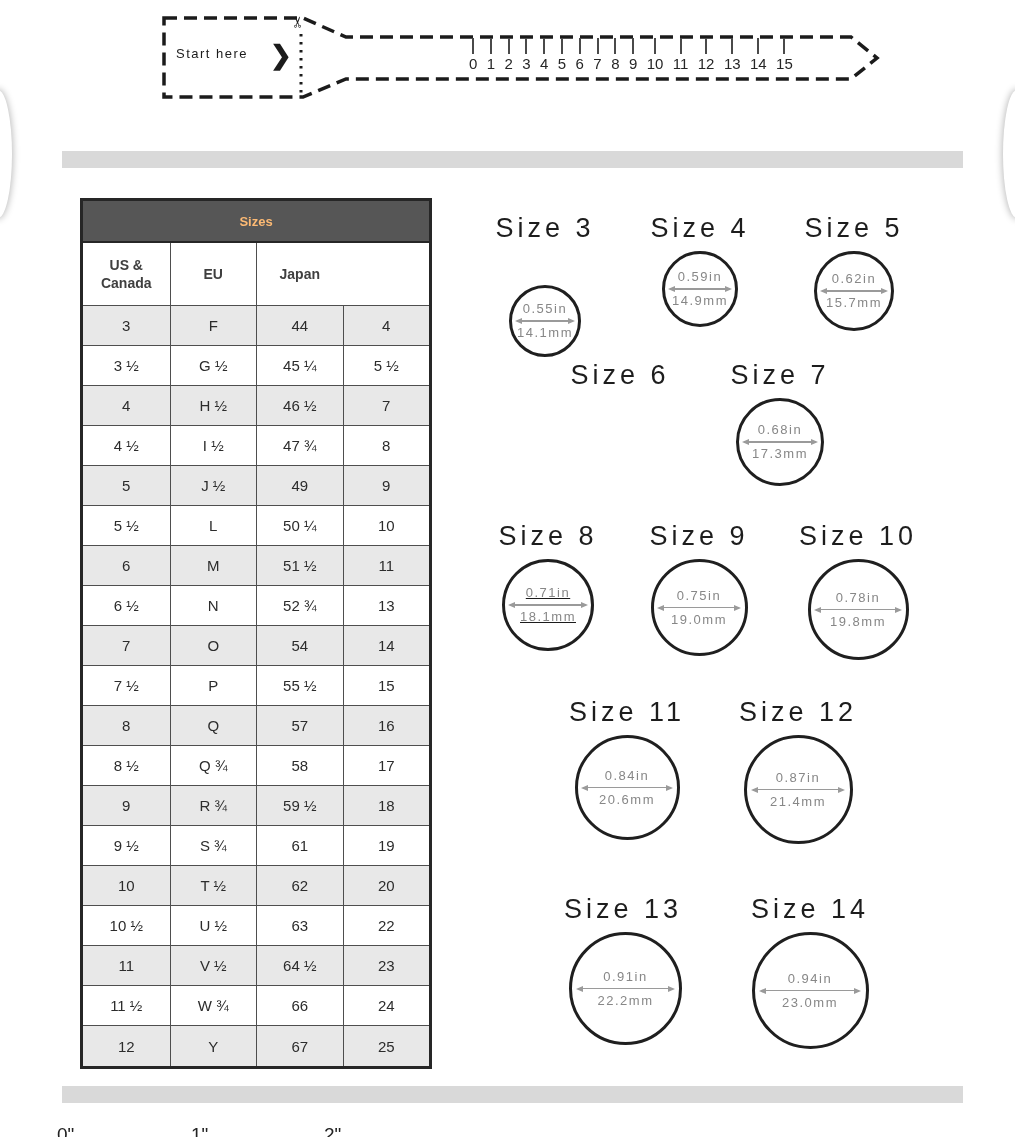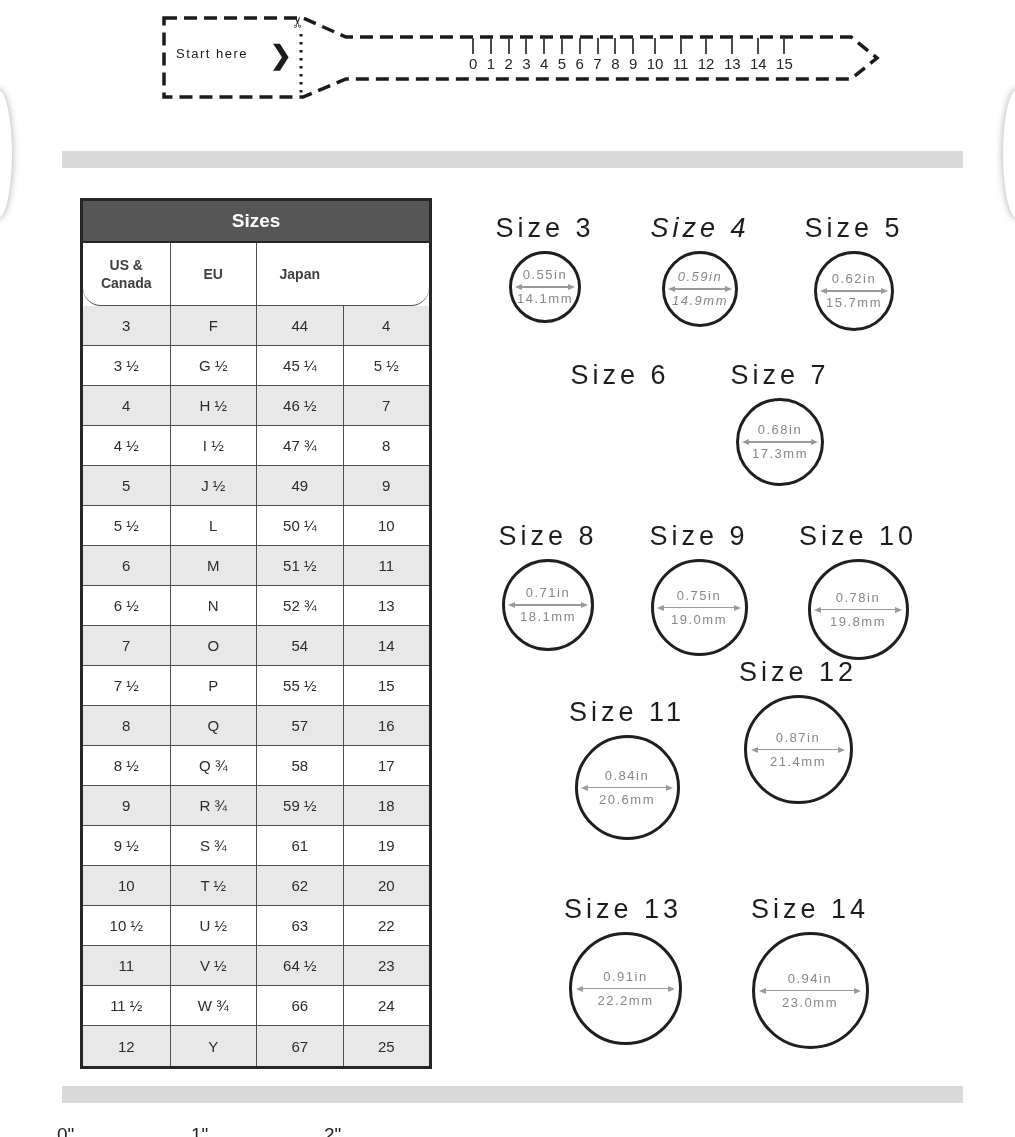--- a/index.html
+++ b/index.html
@@ -43,26 +43,26 @@
   }
   .edge-curl.left { left:-16px; }
   .edge-curl.right { right:-16px; }
 
   
   .size-table {
     position:absolute; left:80px; top:198px; width:352px;
     border:3px solid #262626; background:#fff;
   }
   .table-title {
-    height:42px; background:var(--table-header-bg,#565656); color:#ffffff;
-    font-size:19px; font-weight:bold; display:flex; align-items:center; justify-content:center;
+    height:42px; background:var(--table-header-bg,#565656); color:#fdba74;
+    font-size:13px; font-weight:bold; display:flex; align-items:center; justify-content:center;
     border-bottom:2px solid #262626;
   }
   .thead, .trow { display:grid; grid-template-columns:repeat(4,1fr); }
-  .thead { height:63px; border-bottom:1.5px solid #4e4e4e;border-radius:18px; }
+  .thead { height:63px; border-bottom:1.5px solid #4e4e4e; }
   .th {
     display:flex; align-items:center; justify-content:center; text-align:center;
     font-size:14px; font-weight:bold; color:#3f3f3f; line-height:1.3; padding:2px 8px;
   }
   .th + .th, .td + .td { border-left:1.5px solid #4e4e4e; }
   .trow { height:40px; }
   .tbody .trow { border-bottom:1.5px solid #4e4e4e; }
   .tbody .trow:last-of-type { border-bottom:none; }
   .tbody .trow:nth-child(odd) { background:var(--table-row-alt,#e8e8e8); }
   .td {
@@ -339,33 +339,33 @@
       <div class="trow">
         <div class="td">12</div>
         <div class="td">Y</div>
         <div class="td">67</div>
         <div class="td">25</div>
       </div>
 
   </div>
 </div>
 
-<div class="ring" style="left:470px; top:213px;">
+<div class="ring" style="left:470px; top:213px;gap:34px;">
   <div class="ring-label">Size 3</div>
   <div class="ring-circle" style="width: 72px; height: 72px;">
     <div class="ring-in">0.55in</div>
     <div class="ring-arrow">
         <i class="ah-l"></i>
         <i class="ln"></i>
         <i class="ah-r"></i>
       </div>
     <div class="ring-mm">14.1mm</div>
   </div>
 </div>
-<div class="ring" style="left:625px; top:213px;font-style:italic;">
+<div class="ring" style="left:625px; top:213px;">
   <div class="ring-label">Size 4</div>
   <div class="ring-circle" style="width: 76px; height: 76px;">
     <div class="ring-in">0.59in</div>
     <div class="ring-arrow">
         <i class="ah-l"></i>
         <i class="ln"></i>
         <i class="ah-r"></i>
       </div>
     <div class="ring-mm">14.9mm</div>
   </div>
@@ -394,21 +394,21 @@
         <i class="ah-l"></i>
         <i class="ln"></i>
         <i class="ah-r"></i>
       </div>
     <div class="ring-mm">17.3mm</div>
   </div>
 </div>
 
 <div class="ring" style="left:473px; top:521px;">
   <div class="ring-label">Size 8</div>
-  <div class="ring-circle" style="width: 92px; height: 92px;">
+  <div class="ring-circle" style="width: 92px; height: 92px; text-decoration: underline;">
     <div class="ring-in">0.71in</div>
     <div class="ring-arrow">
         <i class="ah-l"></i>
         <i class="ln"></i>
         <i class="ah-r"></i>
       </div>
     <div class="ring-mm">18.1mm</div>
   </div>
 </div>
 <div class="ring" style="left:624px; top:521px;">
@@ -441,21 +441,21 @@
   <div class="ring-circle" style="width: 105px; height: 105px;">
     <div class="ring-in">0.84in</div>
     <div class="ring-arrow">
         <i class="ah-l"></i>
         <i class="ln"></i>
         <i class="ah-r"></i>
       </div>
     <div class="ring-mm">20.6mm</div>
   </div>
 </div>
-<div class="ring" style="left:723px; top:657px;">
+<div class="ring" style="left:723px; top:697px;">
   <div class="ring-label">Size 12</div>
   <div class="ring-circle" style="width: 109px; height: 109px;">
     <div class="ring-in">0.87in</div>
     <div class="ring-arrow">
         <i class="ah-l"></i>
         <i class="ln"></i>
         <i class="ah-r"></i>
       </div>
     <div class="ring-mm">21.4mm</div>
   </div>

